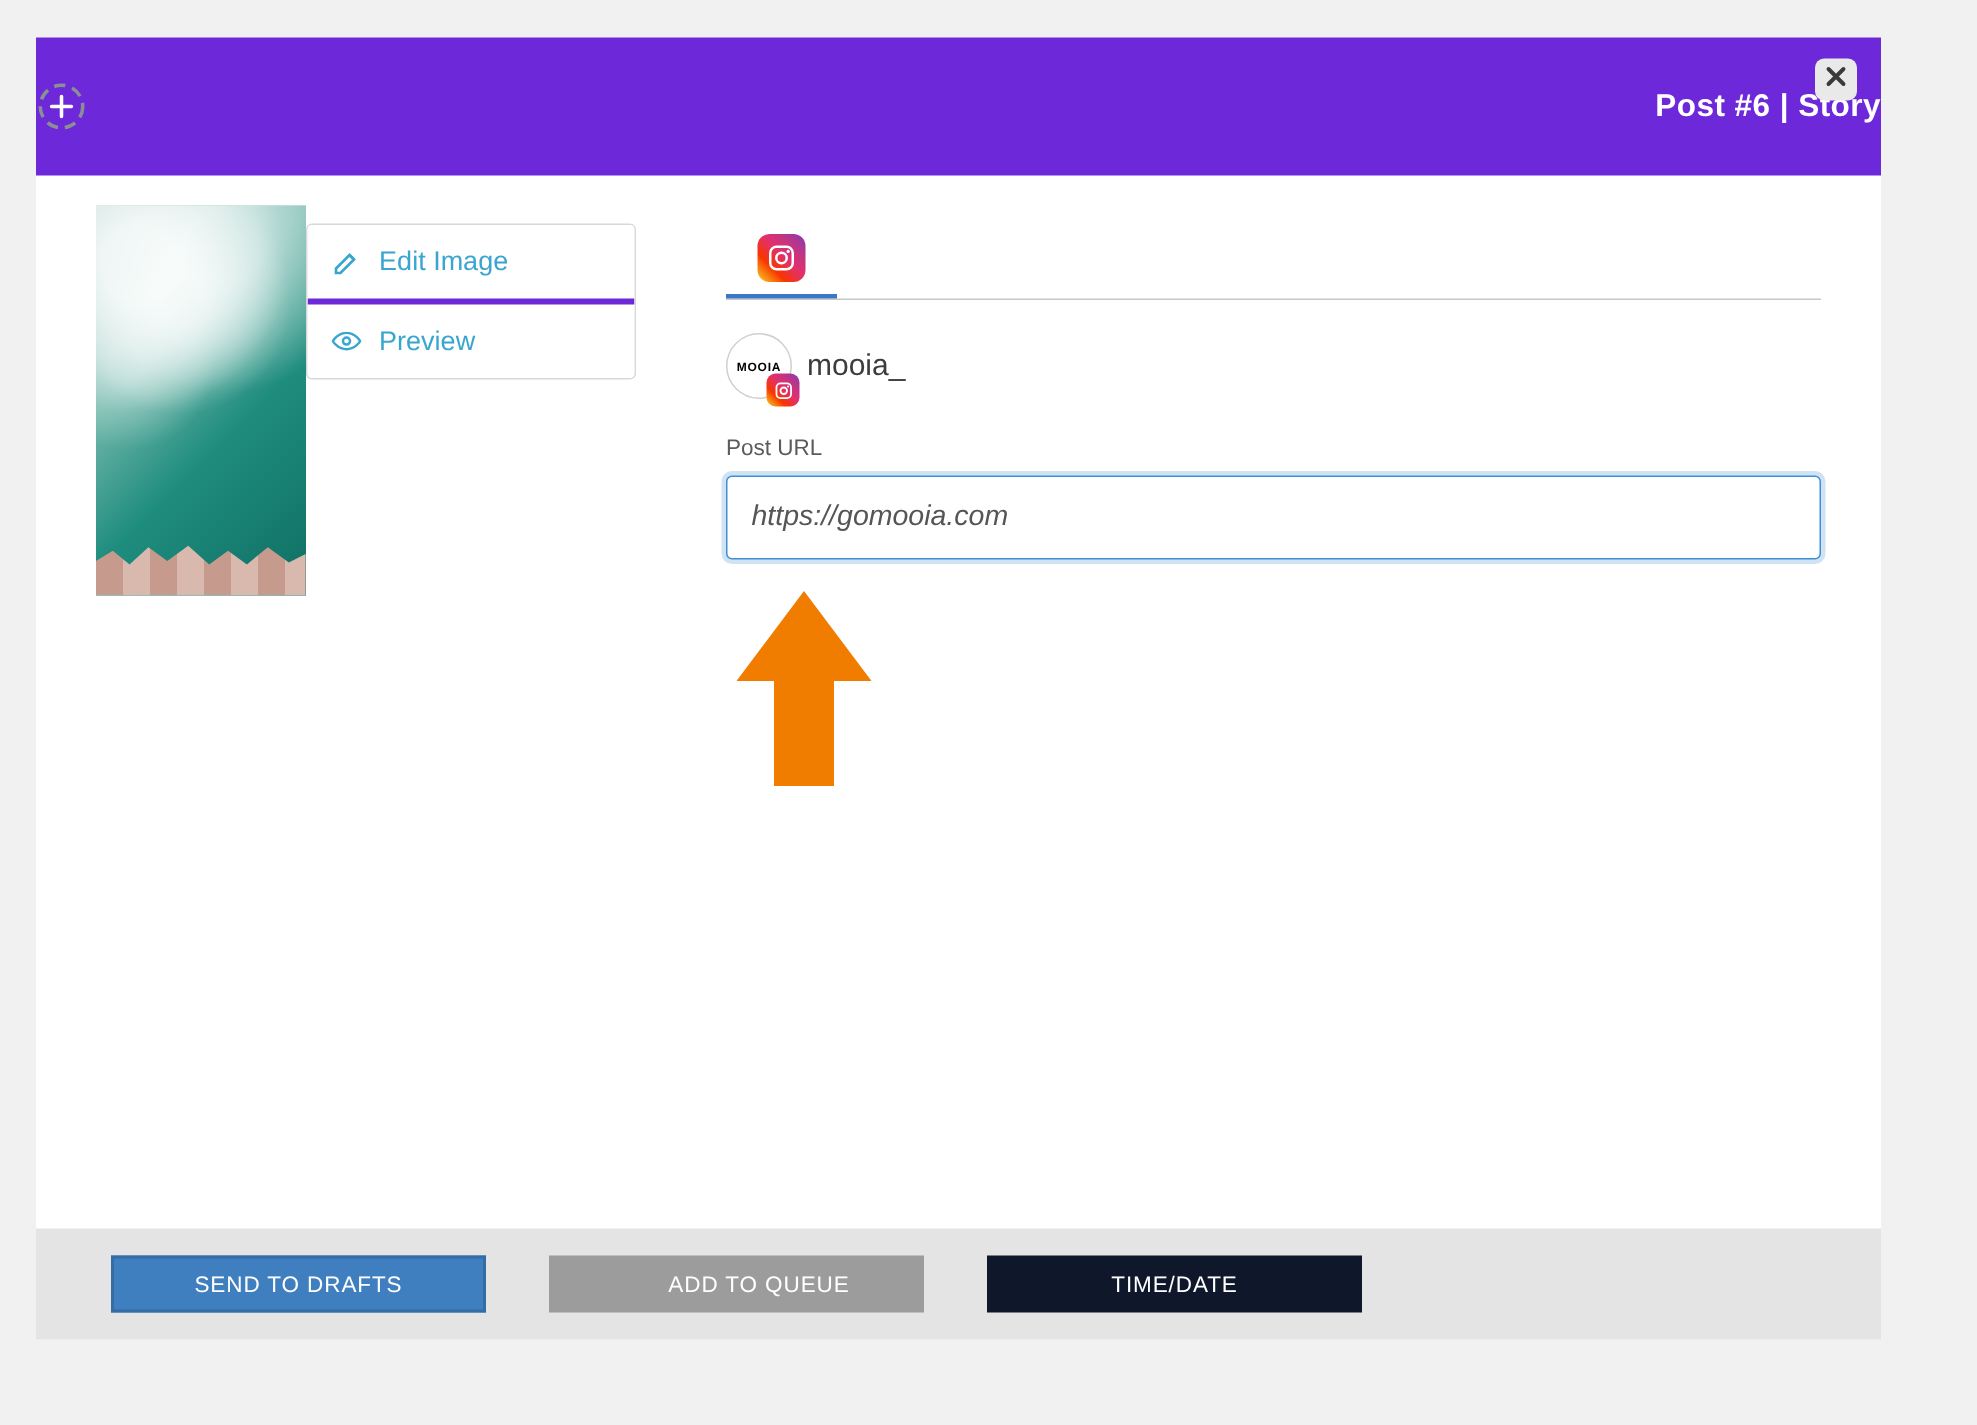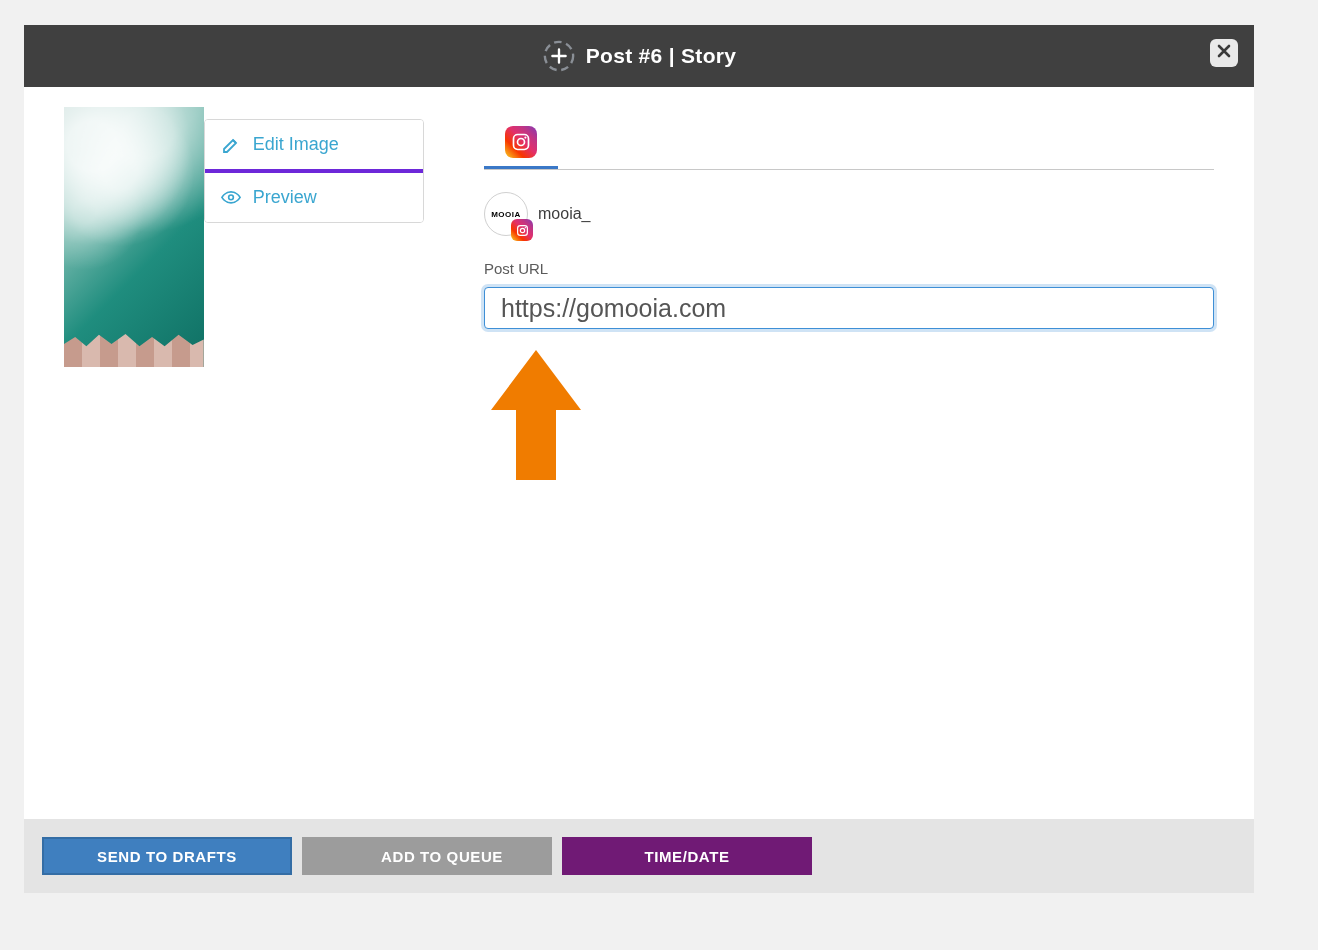--- a/index.html
+++ b/index.html
@@ -15,25 +15,25 @@
     position: absolute;
     top: 25px;
     left: 24px;
     right: 64px;
     bottom: 57px;
     background: #fff;
     display: flex;
     flex-direction: column;
   }
   .modal-header {
-    background: #404040;
-    height: 62px;
-    display: flex;
-    align-items: center;
-    justify-content: center;
+    background: #6d28d9;
+    height: 92px;
+    display: flex;
+    align-items: center;
+    justify-content: space-between;
     position: relative;
     color: #fff;
   }
   .header-icon {
     width: 34px; height: 34px;
     margin-right: 10px;
     display: inline-flex;
     align-items: center; justify-content: center;
   }
   .header-title {
@@ -151,67 +151,69 @@
     position: relative;
   }
   .avatar-badge {
     position: absolute;
     right: -6px; bottom: -6px;
     width: 22px; height: 22px; border-radius: 6px;
     background: linear-gradient(45deg,#f9d423 0%,#f83600 30%,#e1306c 55%,#c13584 75%,#833ab4 100%);
     display:flex; align-items:center; justify-content:center;
   }
   .avatar-badge svg{ width:13px; height:13px;}
-  .account-name { font-size: 16px; color: #3d3d3d; }
+  .account-name { font-size: 20px; color: #3d3d3d; }
 
   .field-label {
     margin-top: 24px;
     font-size: 15px;
     color: #5b5b5b;
   }
   .url-input {
     margin-top: 10px;
     width: 100%;
-    height: 42px;
+    height: 56px;
     border: 1px solid #3e8fd6;
     border-radius: 4px;
     padding: 0 16px;
-    font-size: 25px;
+    font-size: 19px;
     color: #555;
     outline: none;
     box-shadow: 0 0 0 3px rgba(62,143,214,0.25);
+    font-style: italic;
   }
 
   .big-arrow {
     margin-top: 16px;
     margin-left: 2px;
   }
 
   .modal-footer {
     background: #e4e4e4;
     padding: 18px 18px;
     display: flex;
     gap: 10px;
   }
   .ftr-btn {
     height: 38px;
     padding: 0 10px;
     display: flex;
     align-items: center;
     justify-content: center;
     color: #fff;
-    font-weight: 700;
+    font-weight: 400;
     font-size: 15px;
     letter-spacing: 0.6px;
     cursor: pointer;
     width: 250px;
+    margin-left: 32px;
   }
   .btn-drafts { background: #3f7fbf; border: 2px solid #346da5; }
   .btn-queue  { background: #9c9c9c; padding-left: 40px; }
-  .btn-time   { background: #701a75; }
+  .btn-time   { background: #0f172a; }
 </style>
 </head>
 <body>
 
 <div class="modal">
 
   <div class="modal-header">
     <span class="header-icon">
       <svg viewBox="0 0 36 36">
         <circle cx="18" cy="18" r="15" fill="none" stroke="#8a8f96" stroke-width="2.5" stroke-dasharray="8 5"></circle>

